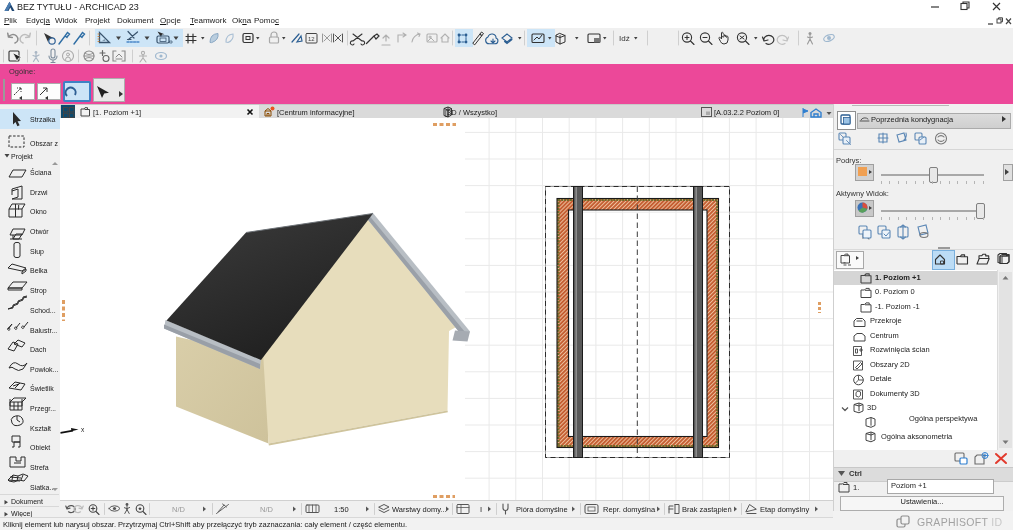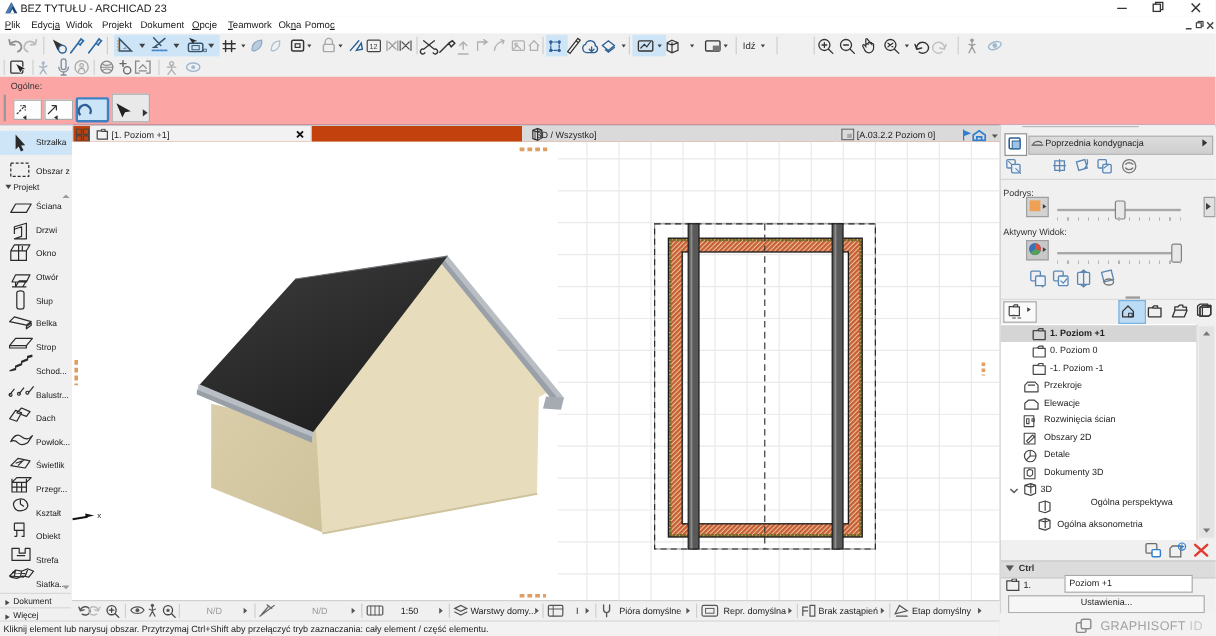--- a/index.html
+++ b/index.html
@@ -3,22 +3,22 @@
 <style>
 html,body{margin:0;padding:0;}
 body{width:1013px;height:530px;overflow:hidden;position:relative;
  font-family:"Liberation Sans",sans-serif;background:#f0f0f0;}
 .abs{position:absolute;}
 .titlebar{left:0;top:0;width:1013px;height:14px;background:#ffffff;}
 .menubar{left:0;top:14px;width:1013px;height:14px;background:#ffffff;}
 .menubar span{position:absolute;top:2px;font-size:8px;color:#1a1a1a;}
 .tb1{left:0;top:28px;width:1013px;height:20px;background:#f0f0f0;}
 .tb2{left:0;top:48px;width:1013px;height:16px;background:#f0f0f0;}
-.infobar{left:0;top:64px;width:1013px;height:40px;background:#fca5a5;border-bottom:2px solid #1d4ed8;}
-.tabbar{left:60px;top:104px;width:775px;height:14px;background:#c2410c;border-top:1px solid #c8c8c8;}
+.infobar{left:0;top:64px;width:1013px;height:40px;background:#ec4899;border-bottom:2px solid #1d4ed8;}
+.tabbar{left:60px;top:104px;width:775px;height:14px;background:#0c4a6e;border-top:1px solid #c8c8c8;}
 .tab{position:absolute;top:0;height:13px;border-right:1px solid #c0c0c0;font-size:7.5px;color:#222;}
 .toolbox{left:0;top:104px;width:60px;height:413px;background:#f0f0f0;border-right:1px solid #d5d5d5;border-top:1px solid #dcdcdc;}
 .titem{position:absolute;left:0;width:59px;height:19px;font-size:7px;color:#1a1a1a;}
 .titem .lbl{position:absolute;left:30px;top:6px;}
 .canvas{left:60px;top:118px;width:773px;height:382px;background:#ffffff;}
 .sidebar{left:833px;top:104px;width:180px;height:426px;background:#f0f0f0;border-left:1px solid #cfcfcf;}
 .bottombar{left:60px;top:500px;width:773px;height:17px;background:#f0f0f0;border-top:1px solid #d0d0d0;font-size:7px;color:#333;}
 .statusbar{left:0;top:517px;width:833px;height:13px;background:#f2f2f2;border-top:1px solid #d8d8d8;}
 .statusbar div{position:absolute;left:3px;top:2px;font-size:7.5px;color:#1a1a1a;}
 .caret-r{position:absolute;width:0;height:0;border-top:3px solid transparent;border-bottom:3px solid transparent;border-left:4px solid #404040;}
@@ -220,20 +220,27 @@
       <rect x="6.5" y="6.2" width="4.4" height="4.4" fill="none" stroke="#444" stroke-width="1"></rect>
     </svg>
   <div class="tab" style="left:15px;width:184px;background:#f2f2f2;">
     <svg class="abs" style="left:5px;top:2px" width="11" height="10" viewBox="0 0 11 10">
         <path d="M1 9 V2 h3 l1-1.3 h2.5 V2.5 M1 9 h8.5 V2.5 h-5" fill="none" stroke="#444" stroke-width="1"></path>
       </svg>
     <div class="abs" style="left:18px;top:3px">[1. Poziom +1]</div>
     <svg class="abs" style="left:171px;top:3px" width="8" height="8" viewBox="0 0 8 8">
         <path d="M1.5 1.5 L6.5 6.5 M6.5 1.5 L1.5 6.5" stroke="#111" stroke-width="1.6"></path>
       </svg>
+  </div>
+  <div class="tab" style="left:199px;width:176px;background:#dadada;">
+    <svg class="abs" style="left:4px;top:1px" width="12" height="12" viewBox="0 0 12 12">
+        <path d="M2 10 V5 h6 v5 z M2 5 L5 2.5 L8 5 M4 10 v-2.5 h2 V10" fill="none" stroke="#8a4a00" stroke-width="1"></path>
+        <circle cx="9.5" cy="2.5" r="2" fill="#e8541e"></circle>
+      </svg>
+    <div class="abs" style="left:18px;top:3px">[Centrum informacyjne]</div>
   </div>
   <div class="tab" style="left:375px;width:261px;background:#dadada;">
     <svg class="abs" style="left:7px;top:1px" width="11" height="12" viewBox="0 0 11 12">
         <path d="M2 2.5 L6 1 L9.5 2.5 V9 L6 11 L2 9.5 Z M6 1 V11 M2 2.5 L6 4 L9.5 2.5 M6 4 V11" fill="none" stroke="#333" stroke-width="1"></path>
       </svg>
     <div class="abs" style="left:10px;top:3px">[3D / Wszystko]</div>
   </div>
   <div class="tab" style="left:636px;width:160px;background:#dadada;">
     <svg class="abs" style="left:5px;top:2px" width="11" height="10" viewBox="0 0 11 10">
         <rect x="0.5" y="0.5" width="10" height="9" fill="none" stroke="#555" stroke-width="1"></rect>
@@ -497,21 +504,21 @@
 <svg class="abs" style="left:163px;top:166px" width="17" height="180" viewBox="0 0 17 180">
       <path d="M5.5 9.5 l3-3.5 3 3.5 z" fill="#777"></path>
       <path d="M5.5 170.5 l3 3.5 3-3.5 z" fill="#777"></path>
     </svg>
 <div class="abs" style="left:0;top:167px;width:163px;height:14px;background:#d5d5d5;"></div>
 <div id="tree" style="position:absolute;left:0;top:0;width:163px;height:346px;font-size:7.5px;color:#222;">
 <div class="abs" style="left:41px;top:168.5px;font-weight:bold;text-align:right;">1. Poziom +1</div>
 <div class="abs" style="left:41px;top:183px;">0. Poziom 0</div>
 <div class="abs" style="left:41px;top:197.5px;">-1. Poziom -1</div>
 <div class="abs" style="left:36px;top:212.1px;">Przekroje</div>
-<div class="abs" style="left:36px;top:226.6px;">Elewacje</div>
+<div class="abs" style="left:36px;top:226.6px;">Centrum</div>
 <div class="abs" style="left:36px;top:241.2px;">Rozwinięcia ścian</div>
 <div class="abs" style="left:36px;top:255.7px;">Obszary 2D</div>
 <div class="abs" style="left:36px;top:270.3px;">Detale</div>
 <div class="abs" style="left:36px;top:284.8px;">Dokumenty 3D</div>
 <div class="abs" style="left:33px;top:299.4px;">3D</div>
 <div class="abs" style="left:47px;top:310px;margin-left:28px;">Ogólna perspektywa</div>
 <div class="abs" style="left:47px;top:328.4px;">Ogólna aksonometria</div>
 <svg class="abs" style="left:0;top:160px" width="163" height="186" viewBox="0 0 163 186">
 <g fill="none" stroke="#444" stroke-width="1" stroke-linejoin="round">
 <path d="M27 19 V11.5 h3.5 l1.5-1.6 h3.2 v1.8 M27 19 h10 V11.8 h-6" stroke-width="1.1"></path>

